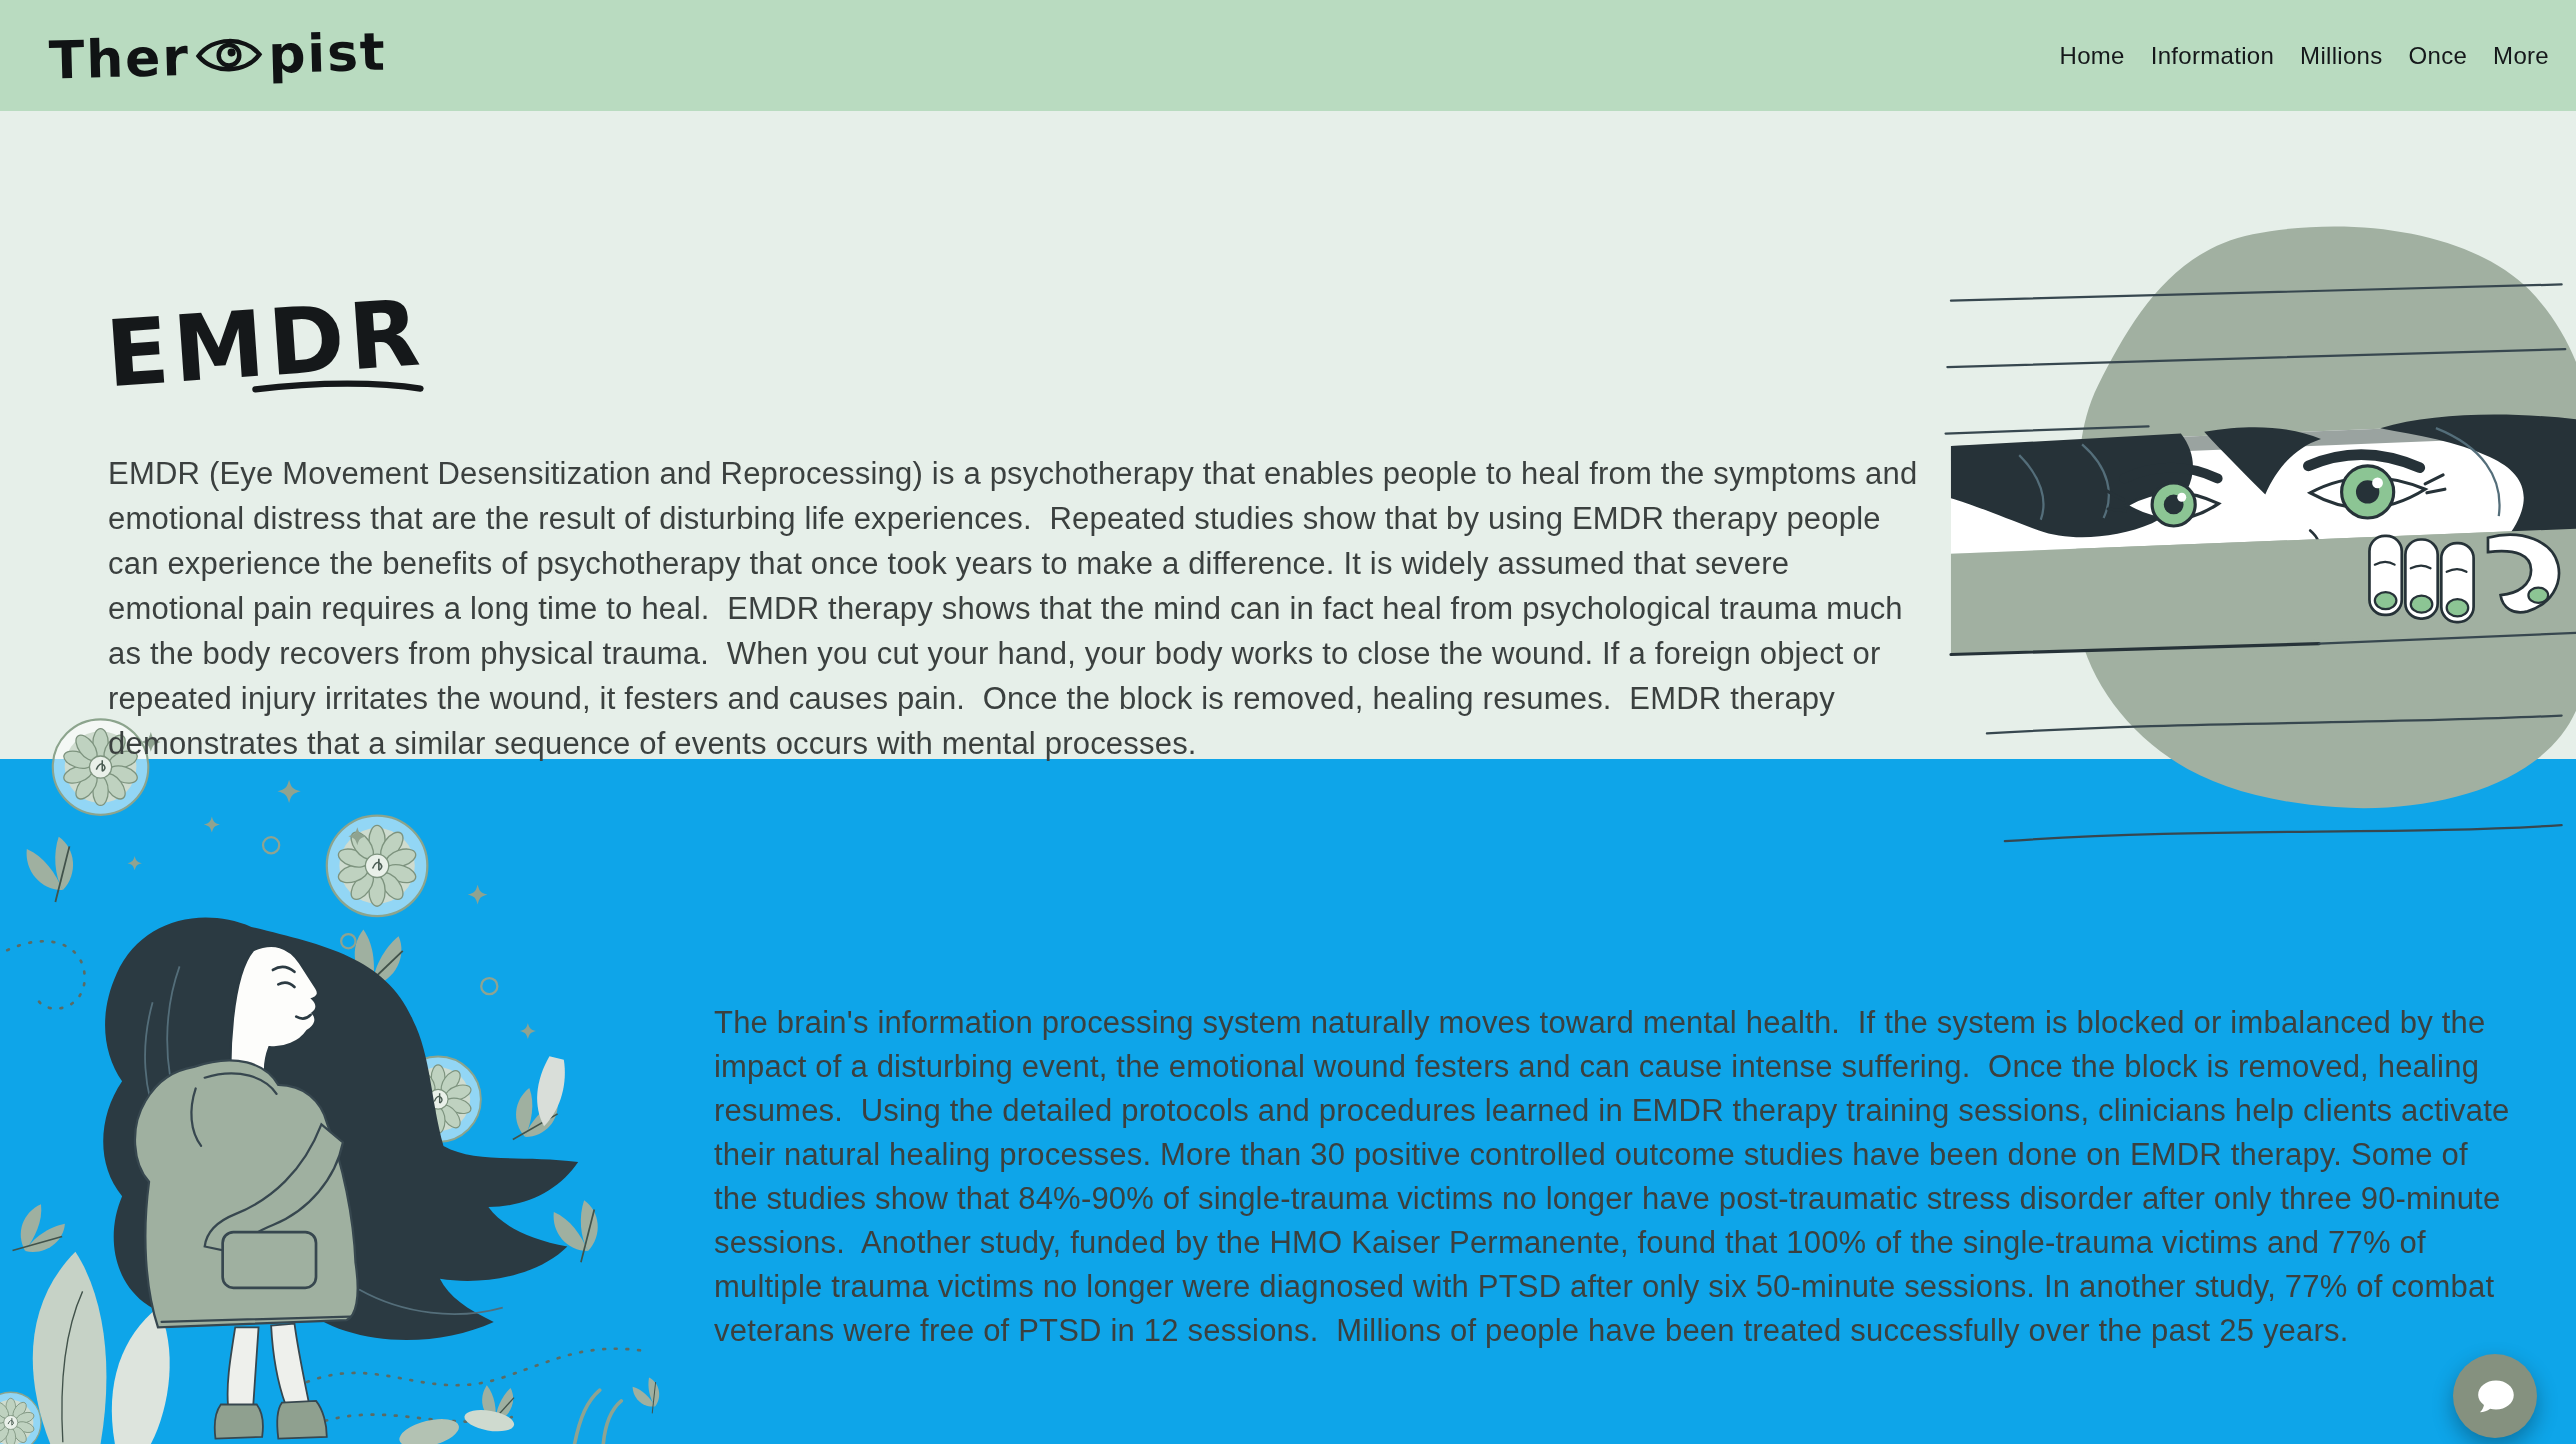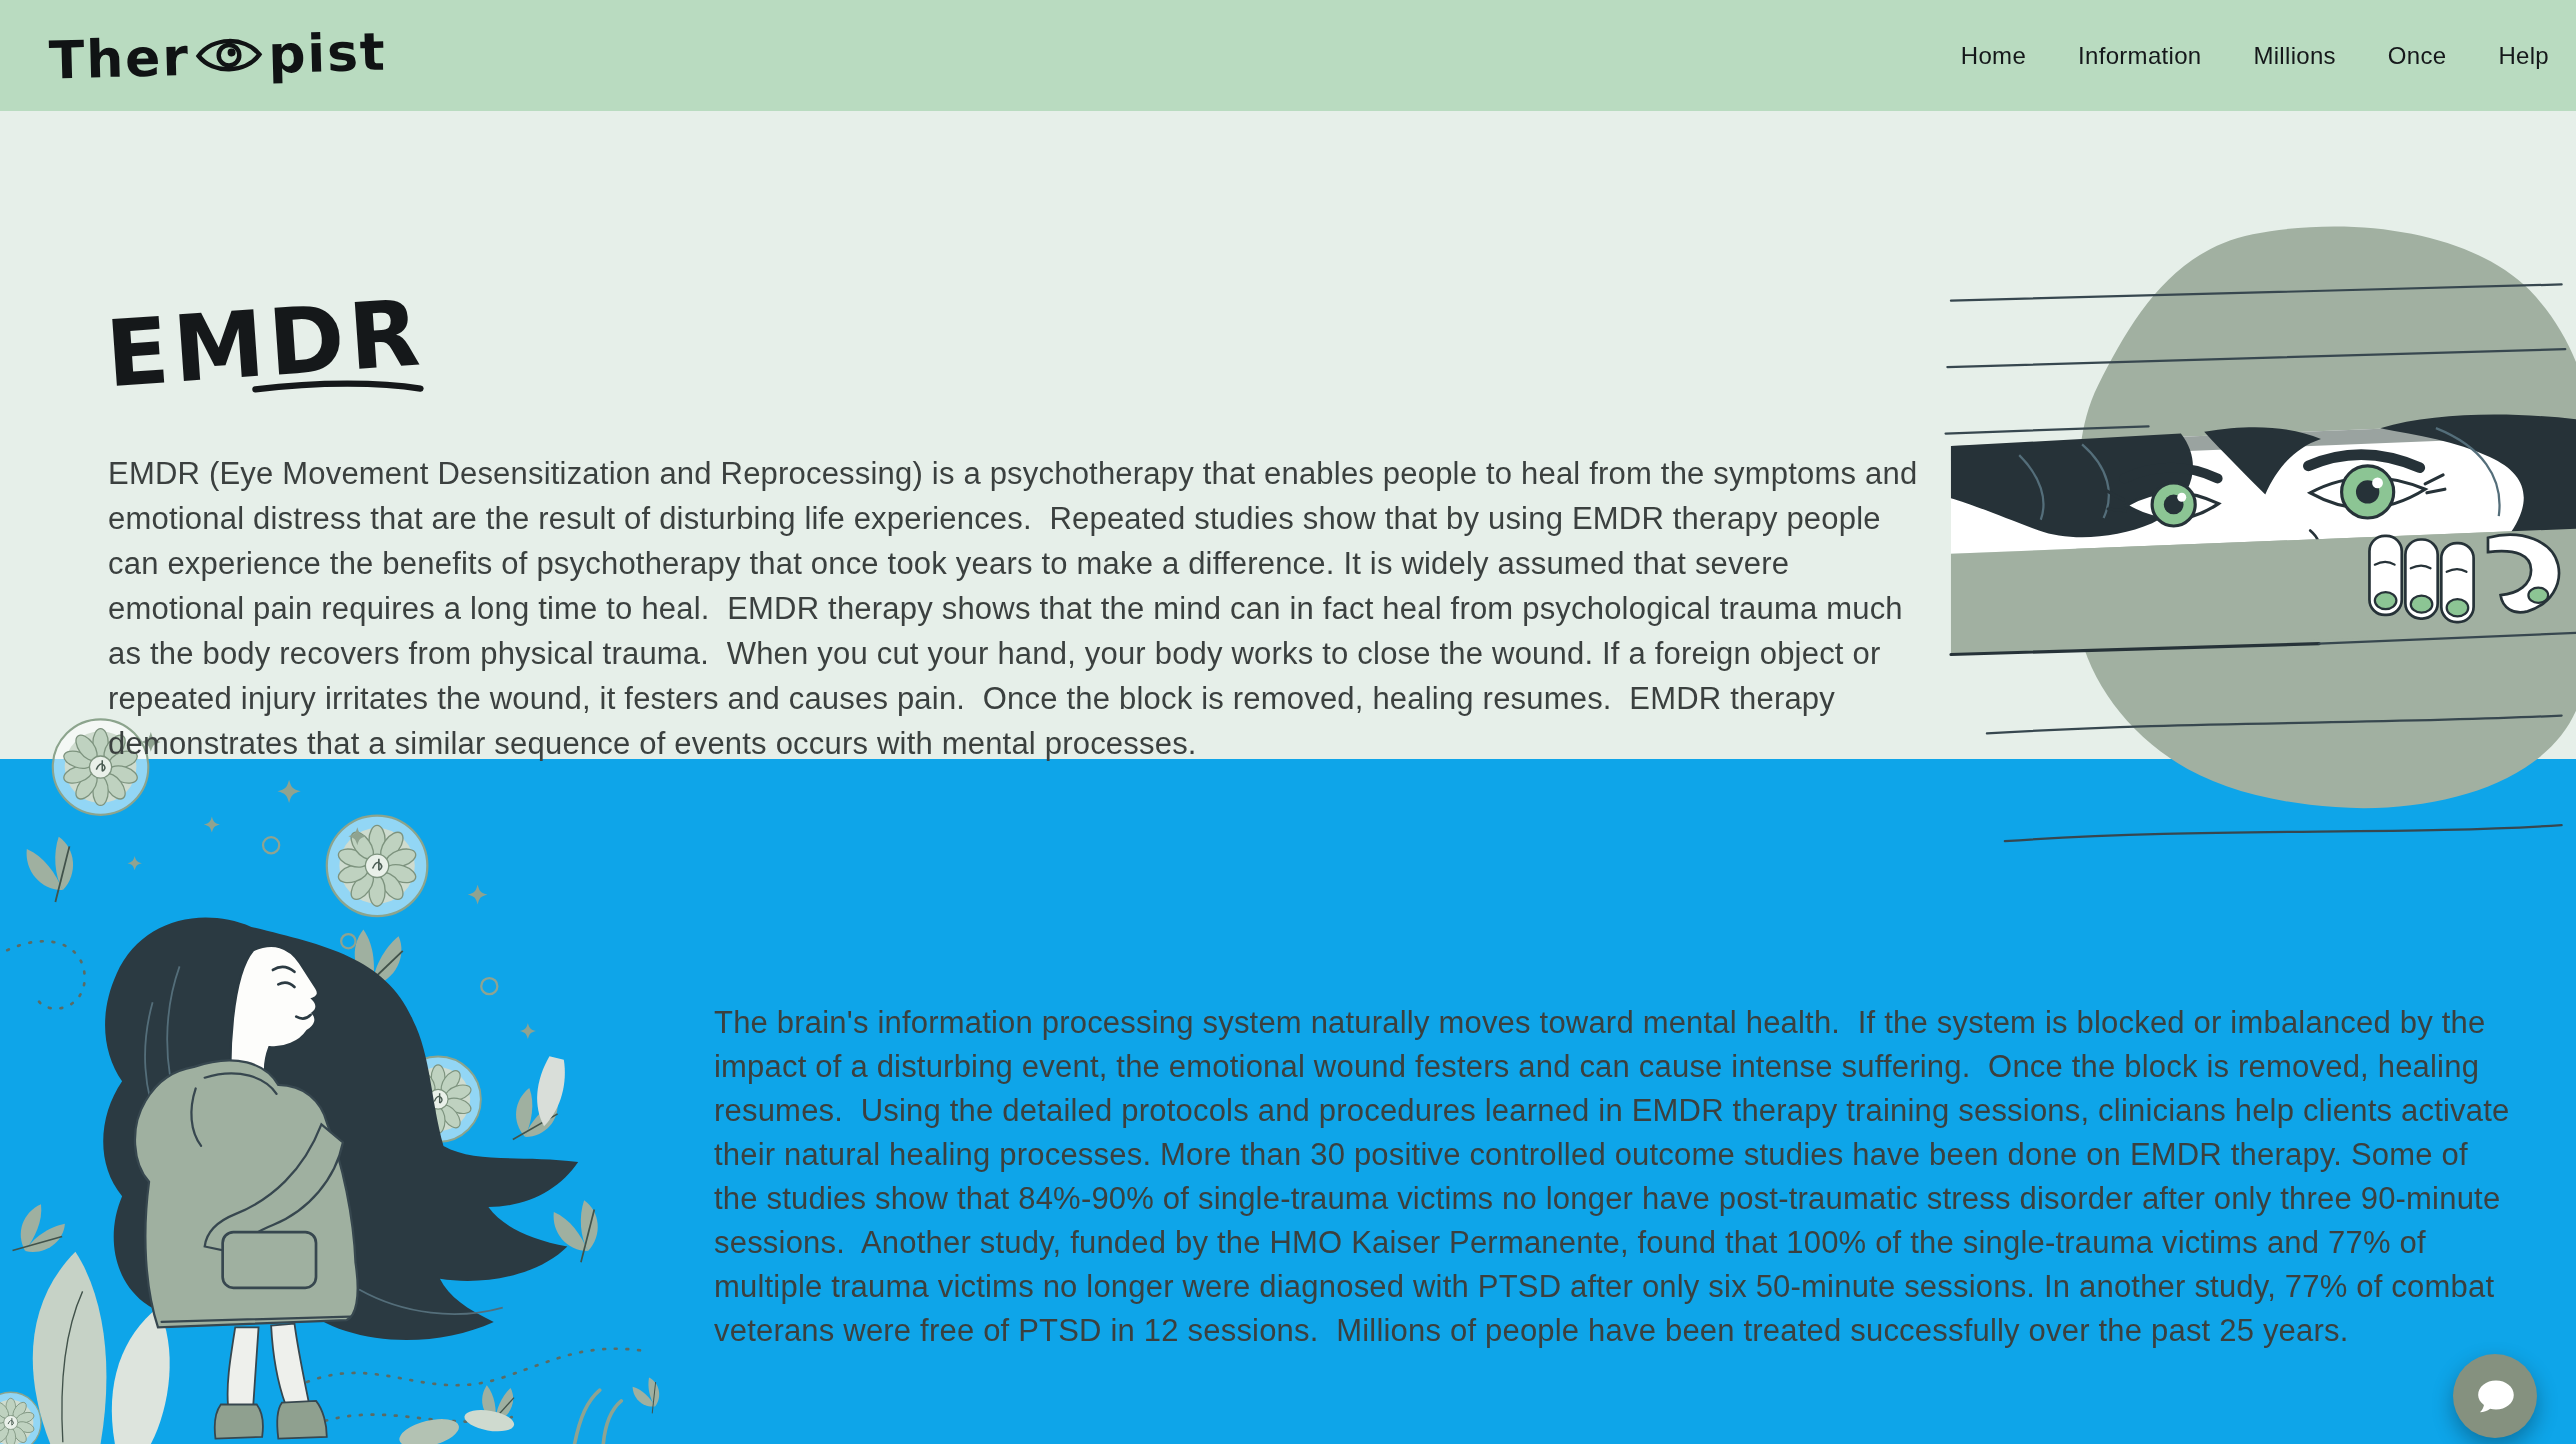--- a/index.html
+++ b/index.html
@@ -21,21 +21,21 @@
     z-index: 6;
   }
   .logo {
     display:flex; align-items:center; gap:3.6px;
     font-family:"DejaVu Sans", sans-serif;
     font-weight:700; font-size:52px; letter-spacing:1.8px; color:#101314;
     transform: rotate(-1.5deg);
     cursor:pointer;
   }
   .logo .eye { display:block; margin:7.2px 1.8px 0 1.8px; }
-  .nav { display:flex; gap:52px; }
+  .nav { display:flex; gap:26px; }
   .nav a {
     font-size:24px; color:#15181a; text-decoration:none; cursor:pointer;
     letter-spacing:0.3px;
   }
 
   
   .hero {
     position:absolute; top:111px; left:0; right:0; height:648px;
     background:#e6efe9;
   }
@@ -87,21 +87,21 @@
         <circle cx="41" cy="21" r="4.5" fill="#101314"></circle>
       </svg>
     </span>
     <span>pist</span>
   </div>
   <nav class="nav">
     <a>Home</a>
     <a>Information</a>
     <a>Millions</a>
     <a>Once</a>
-    <a>Help</a>
+    <a>More</a>
   </nav>
 </div>
 
 <section class="hero">
   <div class="hero-title">
     <svg viewBox="0 0 430 175" width="386" height="157">
       <text x="6" y="114" font-family="DejaVu Sans, sans-serif" font-size="102" font-weight="700" letter-spacing="5" fill="#15181a" transform="rotate(-4 215 88)">EMDR</text>
       <path d="M 172 132 C 244 123 312 124 356 131" stroke="#15181a" stroke-width="7" fill="none" stroke-linecap="round"></path>
     </svg>
   </div>

